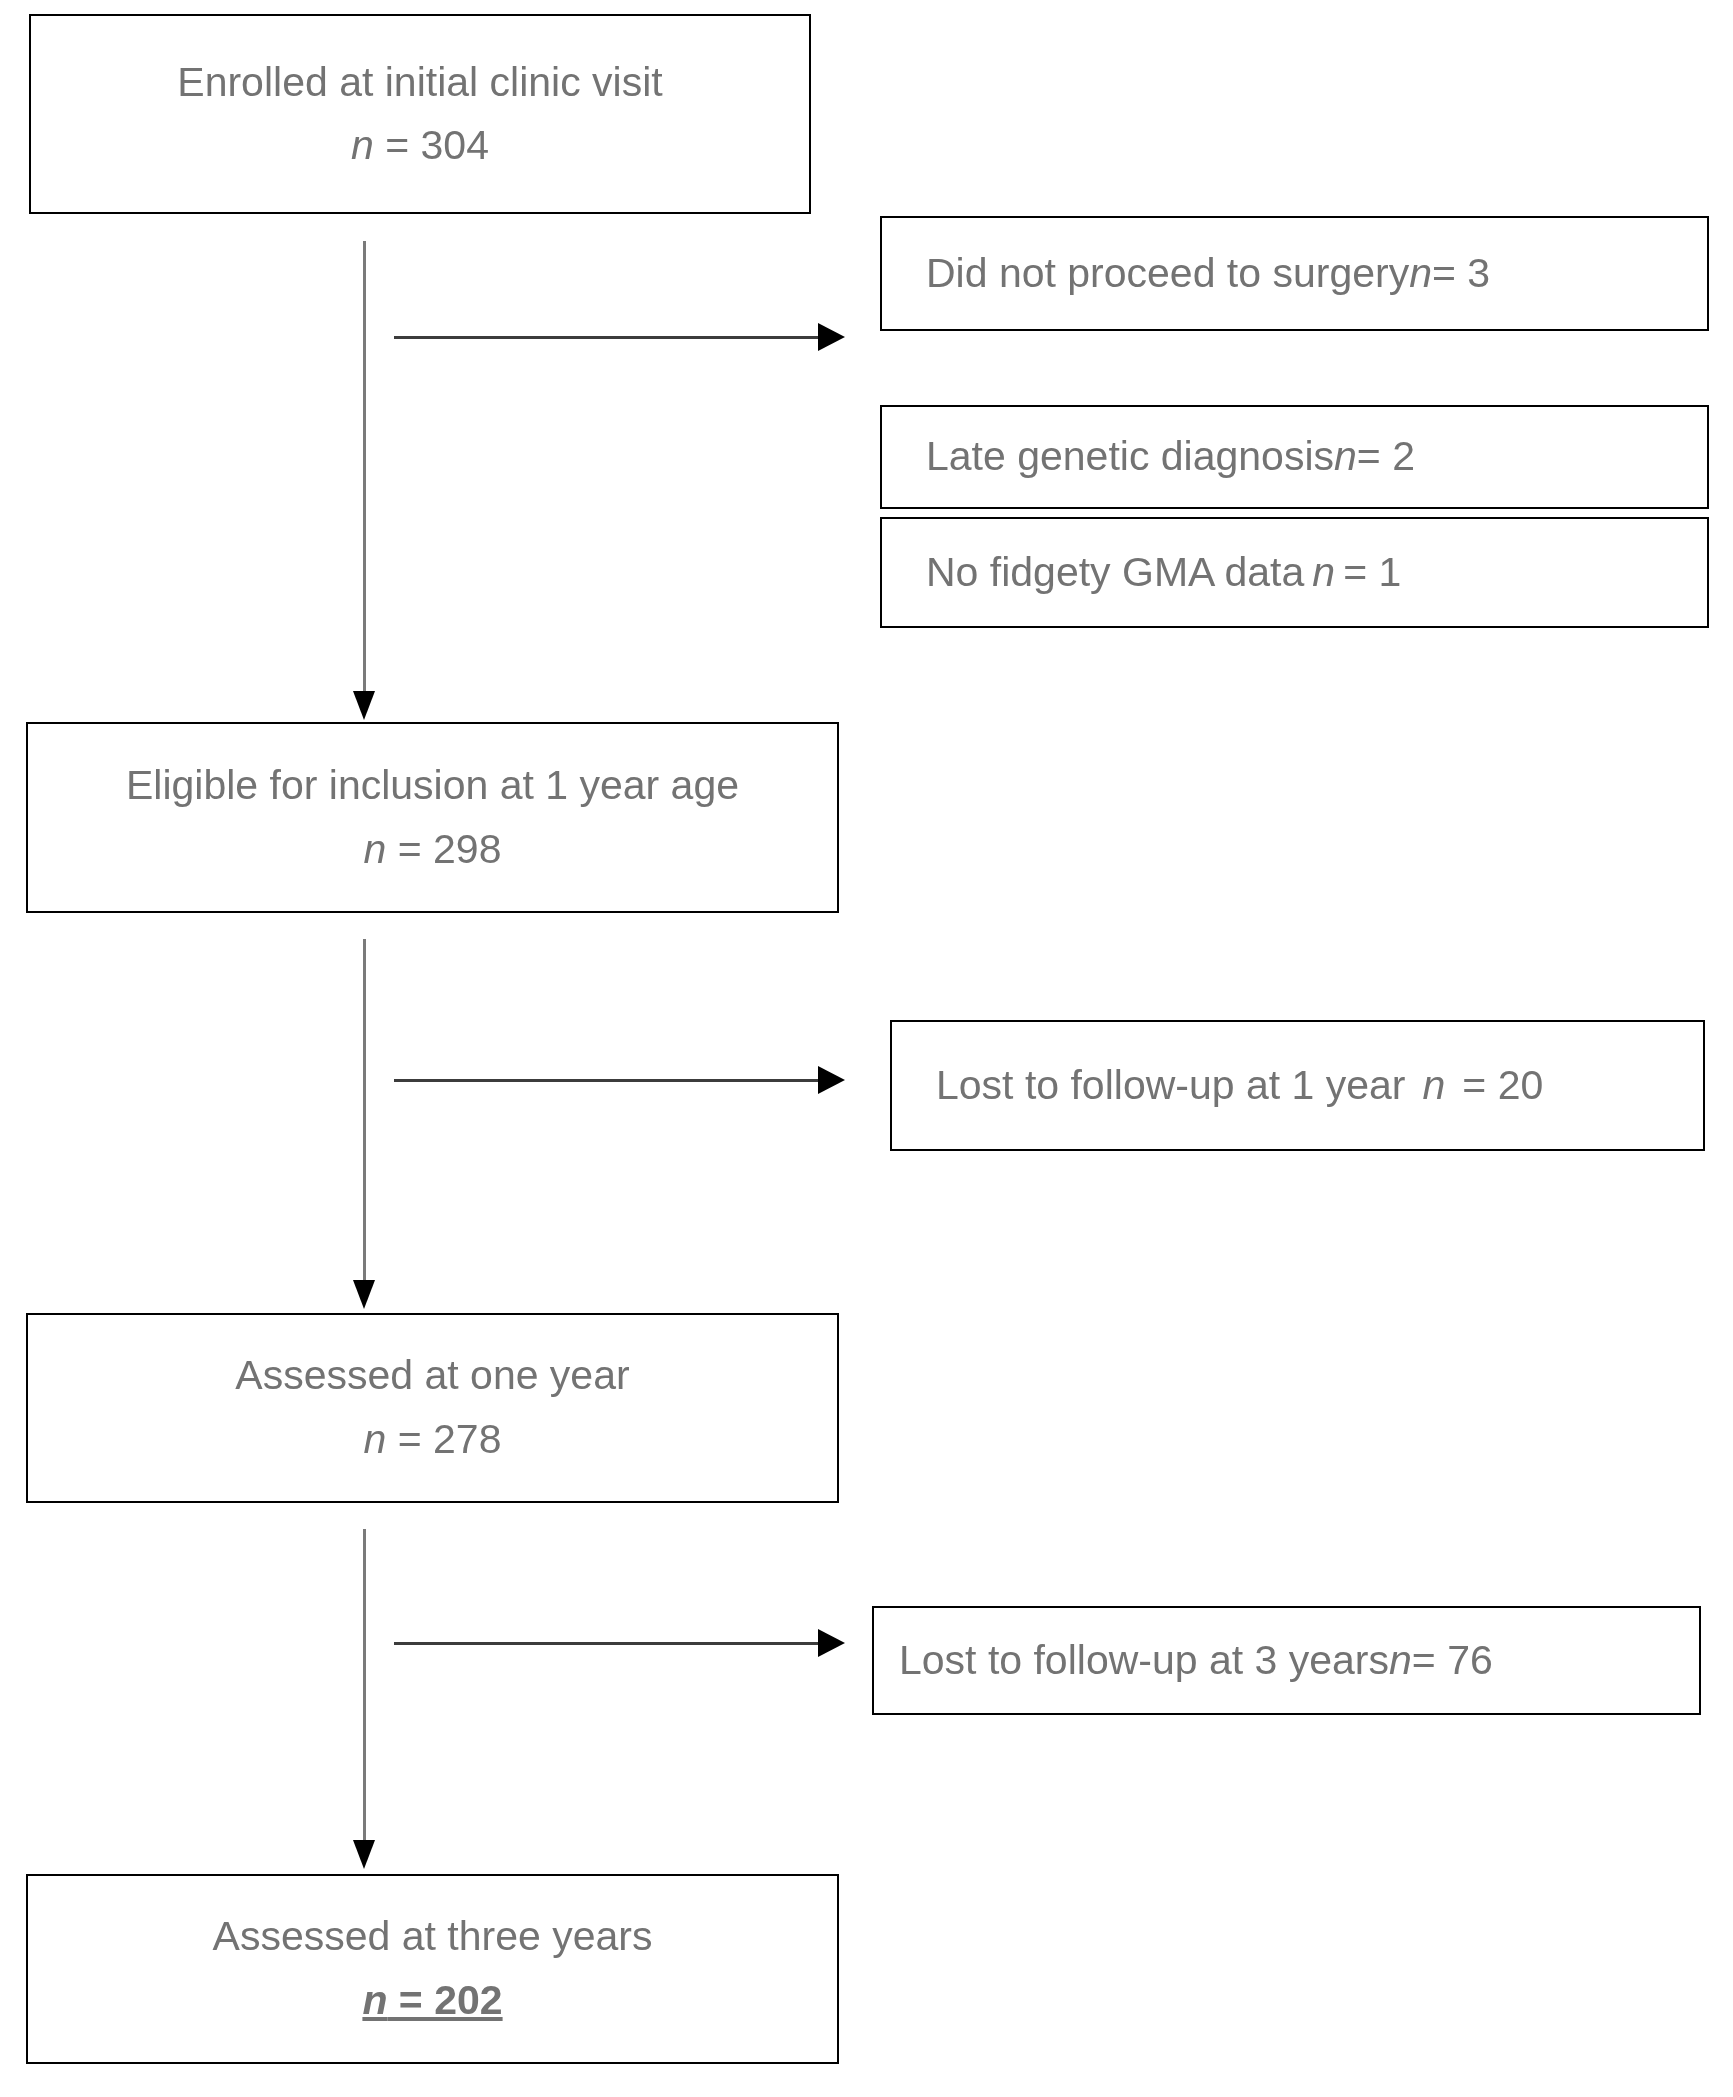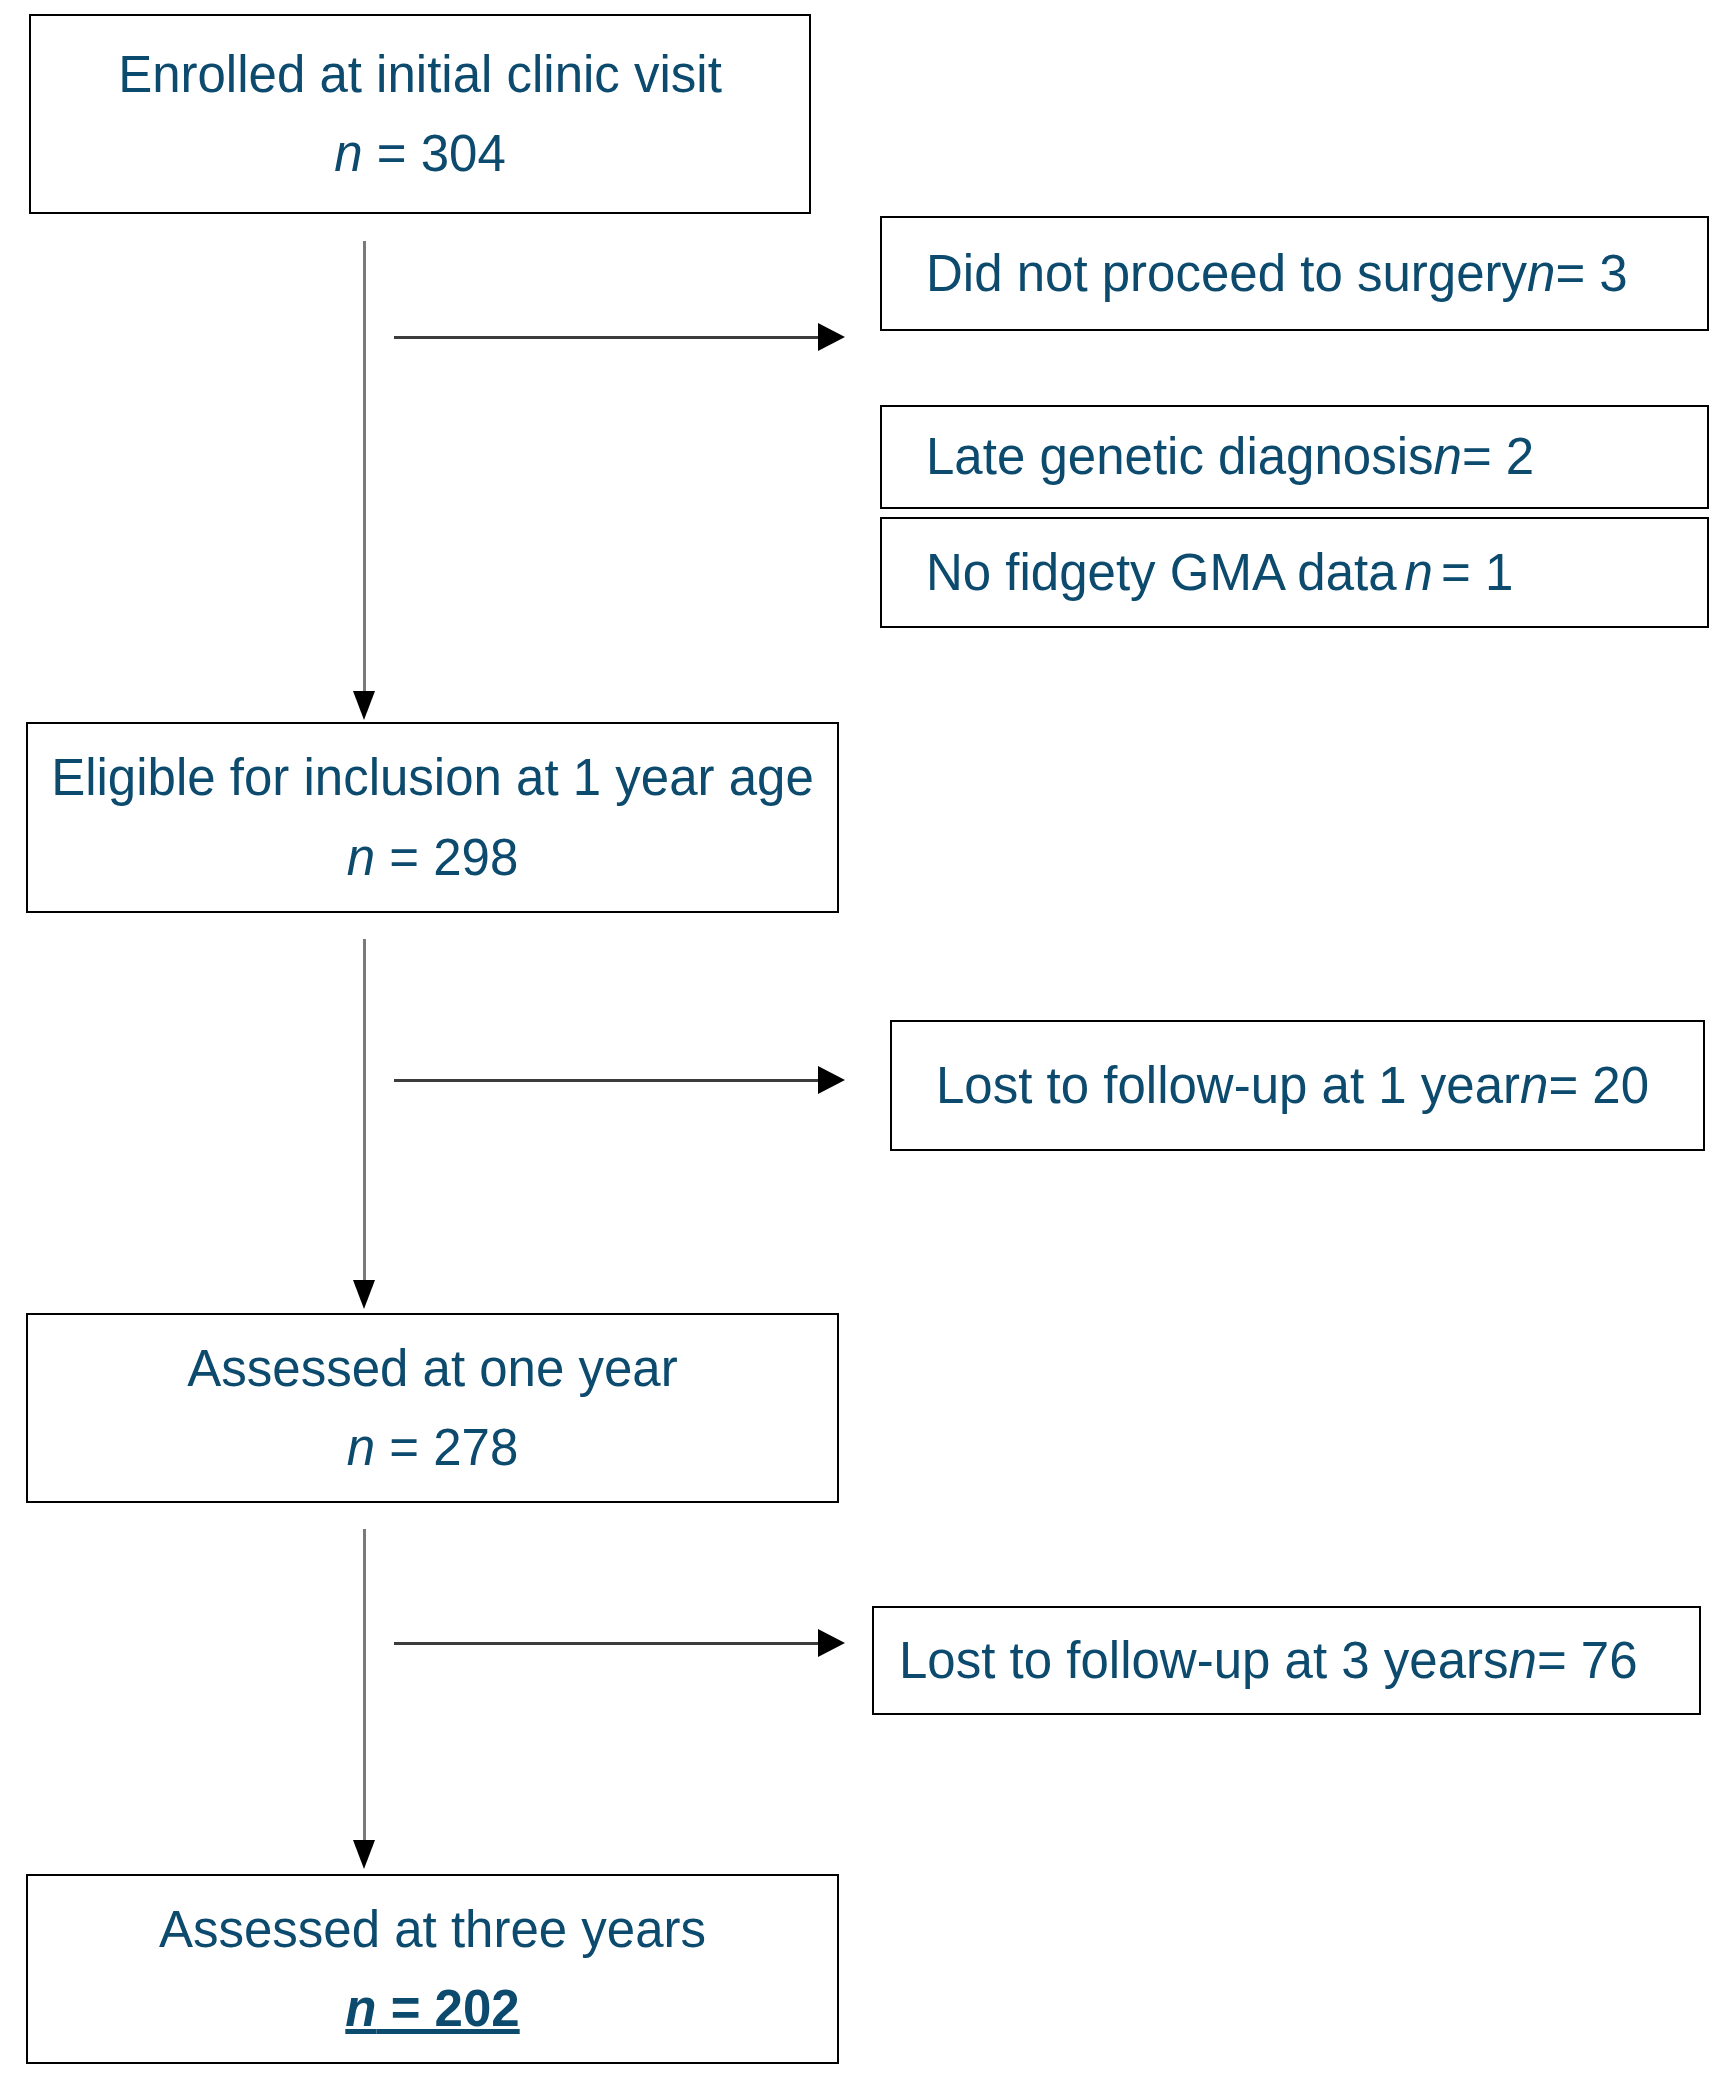--- a/index.html
+++ b/index.html
@@ -13,23 +13,23 @@
     height: 2097px;
     background: #ffffff;
     font-family: "Liberation Sans", sans-serif;
     color: #000000;
   }
   .box {
     position: absolute;
     box-sizing: border-box;
     border: 2.6px solid #000000;
     background: #ffffff;
-    font-size: 51px;
+    font-size: 41px;
     line-height: 1.55;
-    color: #0c4a6e;
+    color: #737373;
   }
   .main-box {
     display: flex;
     flex-direction: column;
     justify-content: center;
     align-items: center;
     text-align: center;
   }
   .side-box {
     display: flex;
@@ -72,21 +72,21 @@
   
   #box-main-0 { left: 29px;  top: 14.3px;   width: 782px; height: 200px; }
   #box-main-1 { left: 26px;  top: 722px; width: 813px; height: 191px; }
   #box-main-2 { left: 26px;  top: 1313px; width: 813px; height: 190px; }
   #box-main-3 { left: 26px;  top: 1874px; width: 813px; height: 190px; }
 
   
   #box-side-0 { left: 880px; top: 216px;  width: 829px; height: 115px; }
   #box-side-1 { left: 880px; top: 371px;  width: 829px; height: 104px; margin-top: 34px; }
   #box-side-2 { left: 880px; top: 517px;  width: 829px; height: 111px; gap: 8px; }
-  #box-side-3 { left: 890px; top: 1020px; width: 815px; height: 131px; }
+  #box-side-3 { left: 890px; top: 1020px; width: 815px; height: 131px; gap: 17px; }
   #box-side-4 { left: 872px; top: 1606px; width: 829px; height: 109px; padding-left: 25px; }
 
   
   #vline-1 { left: 363px; top: 241px;  height: 450px; }
   #vhead-1 { left: 353px; top: 691px; }
   #vline-2 { left: 363px; top: 939px; height: 341px; }
   #vhead-2 { left: 353px; top: 1280px; }
   #vline-3 { left: 363px; top: 1529px; height: 311px; }
   #vhead-3 { left: 353px; top: 1840px; }
 

